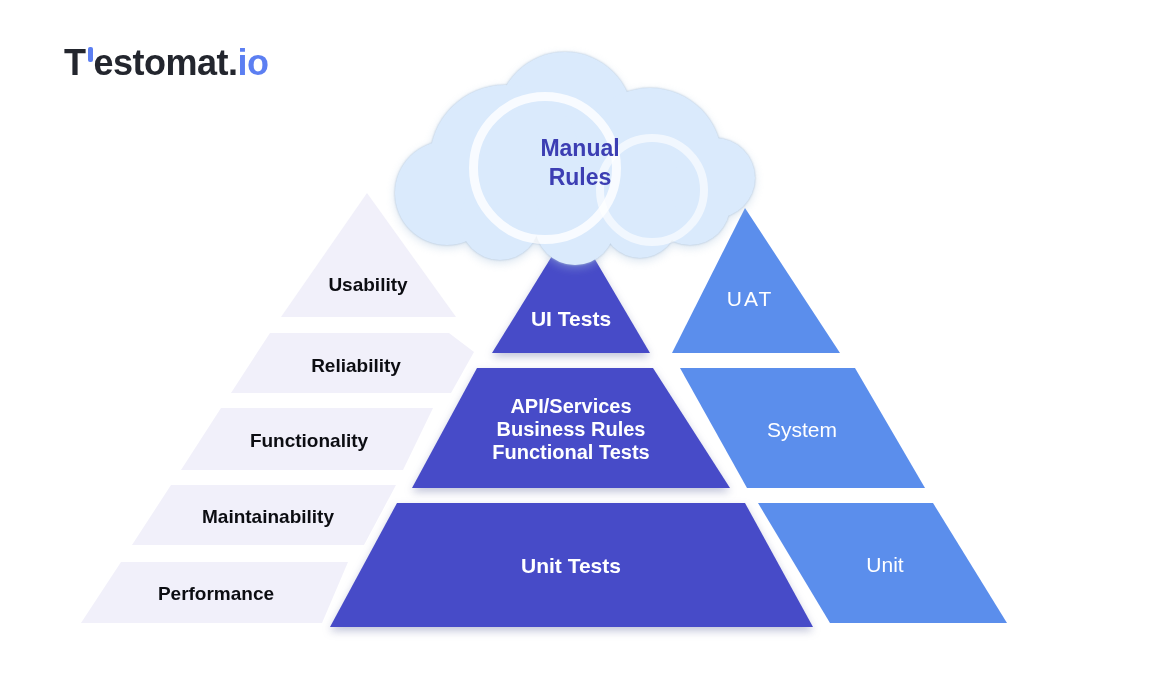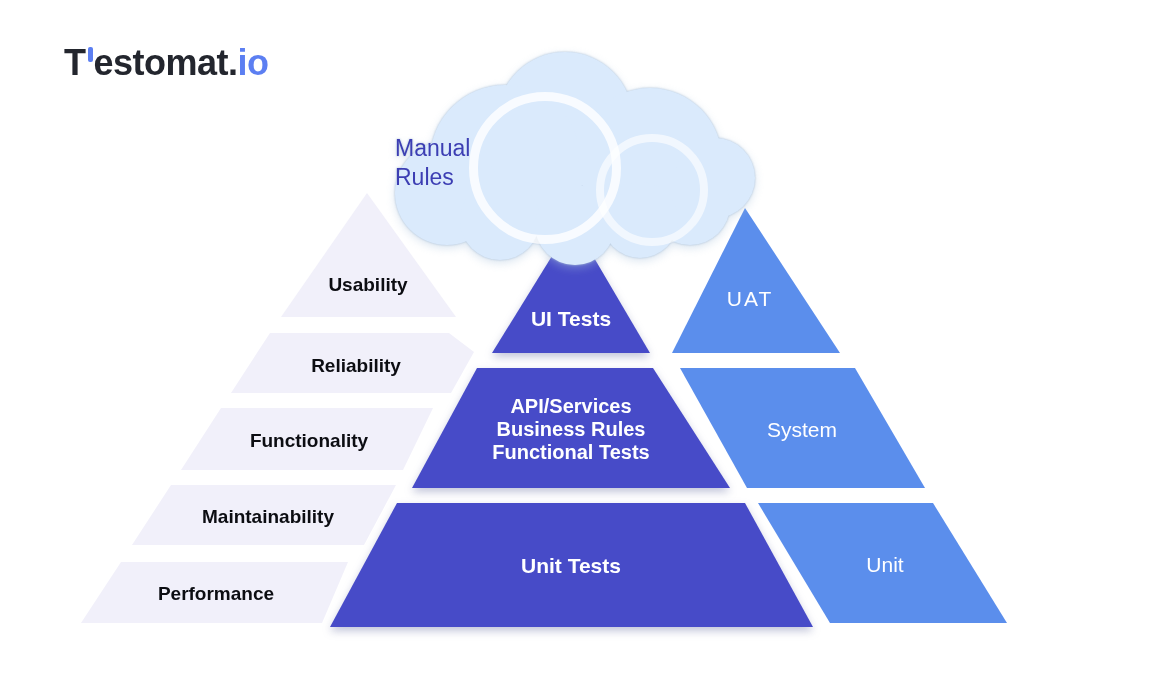--- a/index.html
+++ b/index.html
@@ -34,22 +34,22 @@
   
   .cloud{
     position:absolute;left:395px;top:48px;width:370px;height:217px;
     filter:drop-shadow(0 0 1px rgba(168,190,214,.95)) drop-shadow(0 3px 4px rgba(170,195,220,.4));
   }
   .cloud .puff{position:absolute;border-radius:50%;background:var(--cloud-fill,#daeafc);}
   .cloud .hl{position:absolute;border-radius:50%;background:transparent;box-sizing:border-box;}
   .cloud .hl1{left:74px;top:44px;width:152px;height:152px;border:9px solid rgba(255,255,255,.8);}
   .cloud .hl2{left:201px;top:86px;width:112px;height:112px;border:8px solid rgba(255,255,255,.62);}
   .cloud-label{
-    position:absolute;left:0;top:86px;width:100%;text-align:left;
-    color:var(--cloud-text,#3c3eb3);font-size:23px;line-height:29px;font-weight:400;
+    position:absolute;left:0;top:86px;width:100%;text-align:center;
+    color:var(--cloud-text,#3c3eb3);font-size:23px;line-height:29px;font-weight:700;
   }
 
   
   .logo{position:absolute;left:48px;top:42px;font-size:36px;font-weight:700;letter-spacing:-0.5px;white-space:nowrap;margin-left:16px;}
   .logo .dark{color:var(--logo-dark,#23262e);}
   .logo .accent{color:var(--logo-accent,#5c7ff2);}
   .logo-tick{
     display:inline-block;width:5px;height:15px;border-radius:2px;
     background:var(--logo-accent,#5c7ff2);margin:0 1px 0 2px;transform:translateY(-13px);
   }

